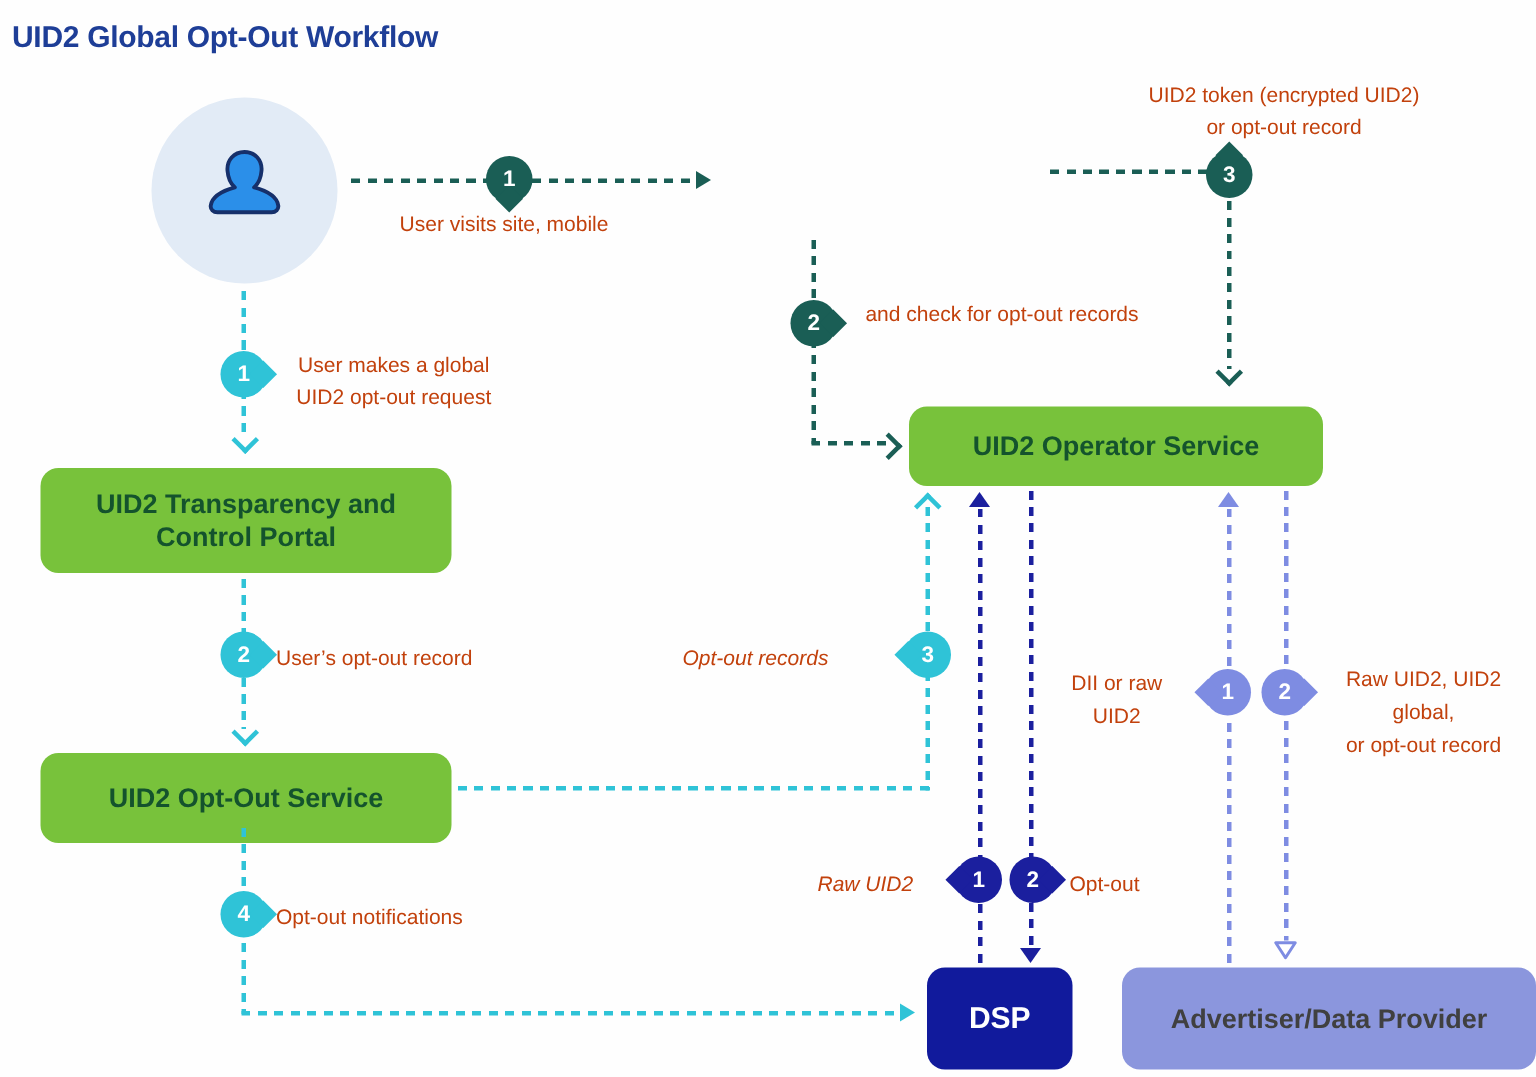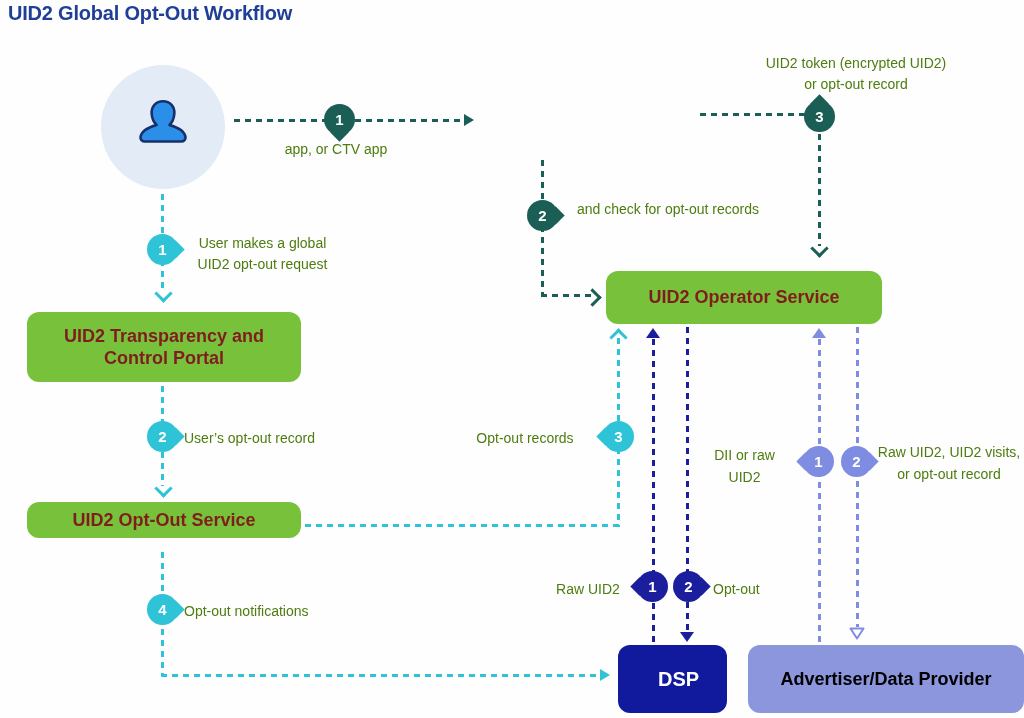--- a/index.html
+++ b/index.html
@@ -1,32 +1,32 @@
 <!DOCTYPE html>
 <html><head>
 <meta charset="utf-8">
 <style>
   html,body{margin:0;padding:0;background:#fff;}
   .canvas{position:relative;width:1024px;height:718px;background:#fefefe;overflow:hidden;
           font-family:"Liberation Sans", sans-serif;}
-  .title{position:absolute;left:8px;top:2px;font-size:20px;font-weight:bold;color:#1e3e97;letter-spacing:-0.2px;}
+  .title{position:absolute;left:8px;top:14px;font-size:20px;font-weight:bold;color:#1e3e97;letter-spacing:-0.2px;}
 
   
   .teal{--c:#1a5e55;}
   .cyan{--c:#2fc3d7;}
   .navy{--c:#1b1f9e;}
   .purple{--c:#7e8ce2;}
 
   
   .box{position:absolute;border-radius:12px;display:flex;flex-direction:column;align-items:center;
        justify-content:center;font-weight:bold;text-align:center;line-height:1.25;}
   .box.b-teal{background:#175a51;color:#ffffff;font-size:19px;}
-  .box.b-green{background:#78c23b;color:#7f1d1d;font-size:18px;}
-  .box.b-navy{background:#111a9c;color:#ffffff;font-size:20px;padding-left:12px;}
-  .box.b-purple{background:#8b96dd;color:#000000;font-size:18px;}
+  .box.b-green{background:#78c23b;color:#14532d;font-size:18px;}
+  .box.b-navy{background:#111a9c;color:#ffffff;font-size:20px;}
+  .box.b-purple{background:#8b96dd;color:#404040;font-size:18px;}
 
   .avatar{position:absolute;left:101px;top:65px;width:124px;height:124px;border-radius:50%;
           background:#e2ebf6;display:flex;align-items:center;justify-content:center;}
 
   
   .dash-h{position:absolute;height:3px;background:repeating-linear-gradient(90deg,var(--c) 0 6px,transparent 6px 11px);}
   .dash-v{position:absolute;width:3px;background:repeating-linear-gradient(180deg,var(--c) 0 6px,transparent 6px 11px);}
 
   
   .tri{position:absolute;width:0;height:0;}
@@ -44,54 +44,54 @@
   .badge{position:absolute;width:31px;height:31px;border-radius:50%;background:var(--c);color:#fff;
          display:flex;align-items:center;justify-content:center;font-weight:bold;font-size:15px;z-index:3;}
   .badge::before{content:"";position:absolute;width:13px;height:13px;background:var(--c);transform:rotate(45deg);}
   .badge.tail-right::before{right:-4px;top:50%;margin-top:-7px;}
   .badge.tail-left::before{left:-4px;top:50%;margin-top:-7px;}
   .badge.tail-down::before{bottom:-4px;left:50%;margin-left:-7px;}
   .badge.tail-up::before{top:-4px;left:50%;margin-left:-7px;}
   .badge span{position:relative;z-index:2;}
 
   
-  .lbl{position:absolute;font-size:14px;color:#4d7c0f;line-height:21px;z-index:2;}
+  .lbl{position:absolute;font-size:14px;color:#c2410c;line-height:21px;z-index:2;}
   .lbl.c{text-align:center;}
-  .lbl.r{text-align:center;}
+  .lbl.r{text-align:left;font-style:italic;}
   .lh22{line-height:22px;}
 </style>
 </head>
 <body>
 
 <div class="canvas">
 
   <div class="title">UID2 Global Opt-Out Workflow</div>
 
   <div class="avatar">
     <svg width="66" height="66" viewBox="0 0 64 64" style="margin-top:-6px">
       <path d="M32 10c7 0 11.5 5.4 11 12-.35 4.6-2.2 8.6-4.8 10.9 7.4 2 14.6 5.6 15.6 11.6.45 2.6-1.7 4.5-4.3 4.5H14.5c-2.6 0-4.75-1.9-4.3-4.5 1-6 8.2-9.6 15.6-11.6-2.6-2.3-4.45-6.3-4.8-10.9-.5-6.6 4-12 11-12z" fill="#2b8fe9" stroke="#16306b" stroke-width="2.5" stroke-linejoin="round"></path>
     </svg>
   </div>
 
   <div class="box b-green" style="left:606px;top:271px;width:276px;height:53px">UID2 Operator Service</div>
   <div class="box b-green" style="left:27px;top:312px;width:274px;height:70px">
     <div>UID2 Transparency and</div>
     <div>Control Portal</div>
   </div>
-  <div class="box b-green" style="left:27px;top:502px;width:274px;height:36px">UID2 Opt-Out Service</div>
+  <div class="box b-green" style="left:27px;top:502px;width:274px;height:60px">UID2 Opt-Out Service</div>
   <div class="box b-navy" style="left:618px;top:645px;width:97px;height:68px">DSP</div>
   <div class="box b-purple" style="left:748px;top:645px;width:276px;height:68px">Advertiser/Data Provider</div>
 
   <div class="dash-h teal" style="left:234px;top:119px;width:230px"></div>
   <div class="tri t-right teal" style="left:464px;top:114px"></div>
   <div class="badge teal tail-down" style="left:324px;top:104px">
       <span>1</span>
     </div>
   <div class="lbl c" style="left:236px;top:139px;width:200px">
-    <div>app, or CTV app</div>
+    <div>User visits site, mobile</div>
   </div>
 
   <div class="dash-h teal" style="left:700px;top:113px;width:106px"></div>
   <div class="badge teal tail-up" style="left:804px;top:101px">
       <span>3</span>
     </div>
   <div class="lbl c" style="left:716px;top:53px;width:280px">
     <div>UID2 token (encrypted UID2)</div>
     <div>or opt-out record</div>
   </div>
@@ -164,17 +164,17 @@
       <span>1</span>
     </div>
   <div class="badge purple tail-right" style="left:841px;top:446px">
       <span>2</span>
     </div>
   <div class="lbl c lh22" style="left:692px;top:444px;width:105px">
     <div>DII or raw</div>
     <div>UID2</div>
   </div>
   <div class="lbl c lh22" style="left:876px;top:441px;width:146px">
-    <div>Raw UID2, UID2 visits,</div>
+    <div>Raw UID2, UID2 global,</div>
     <div>or opt-out record</div>
   </div>
 
 </div>
 
 </body></html>

